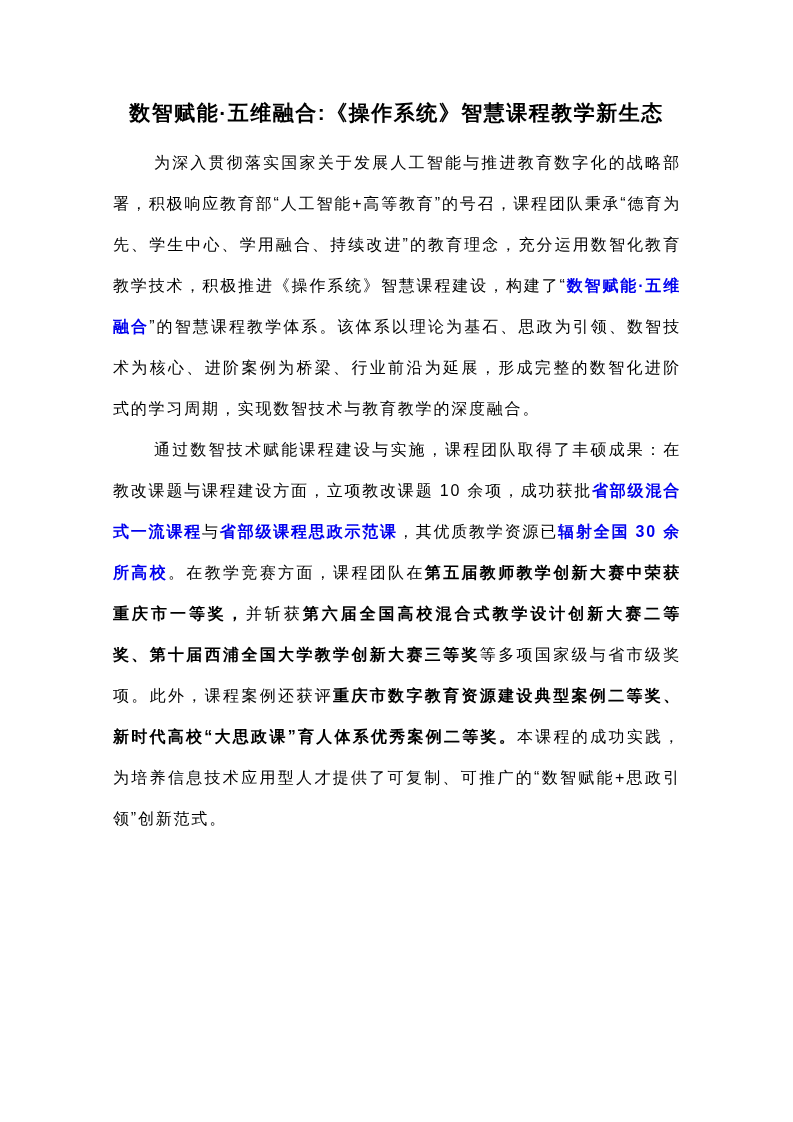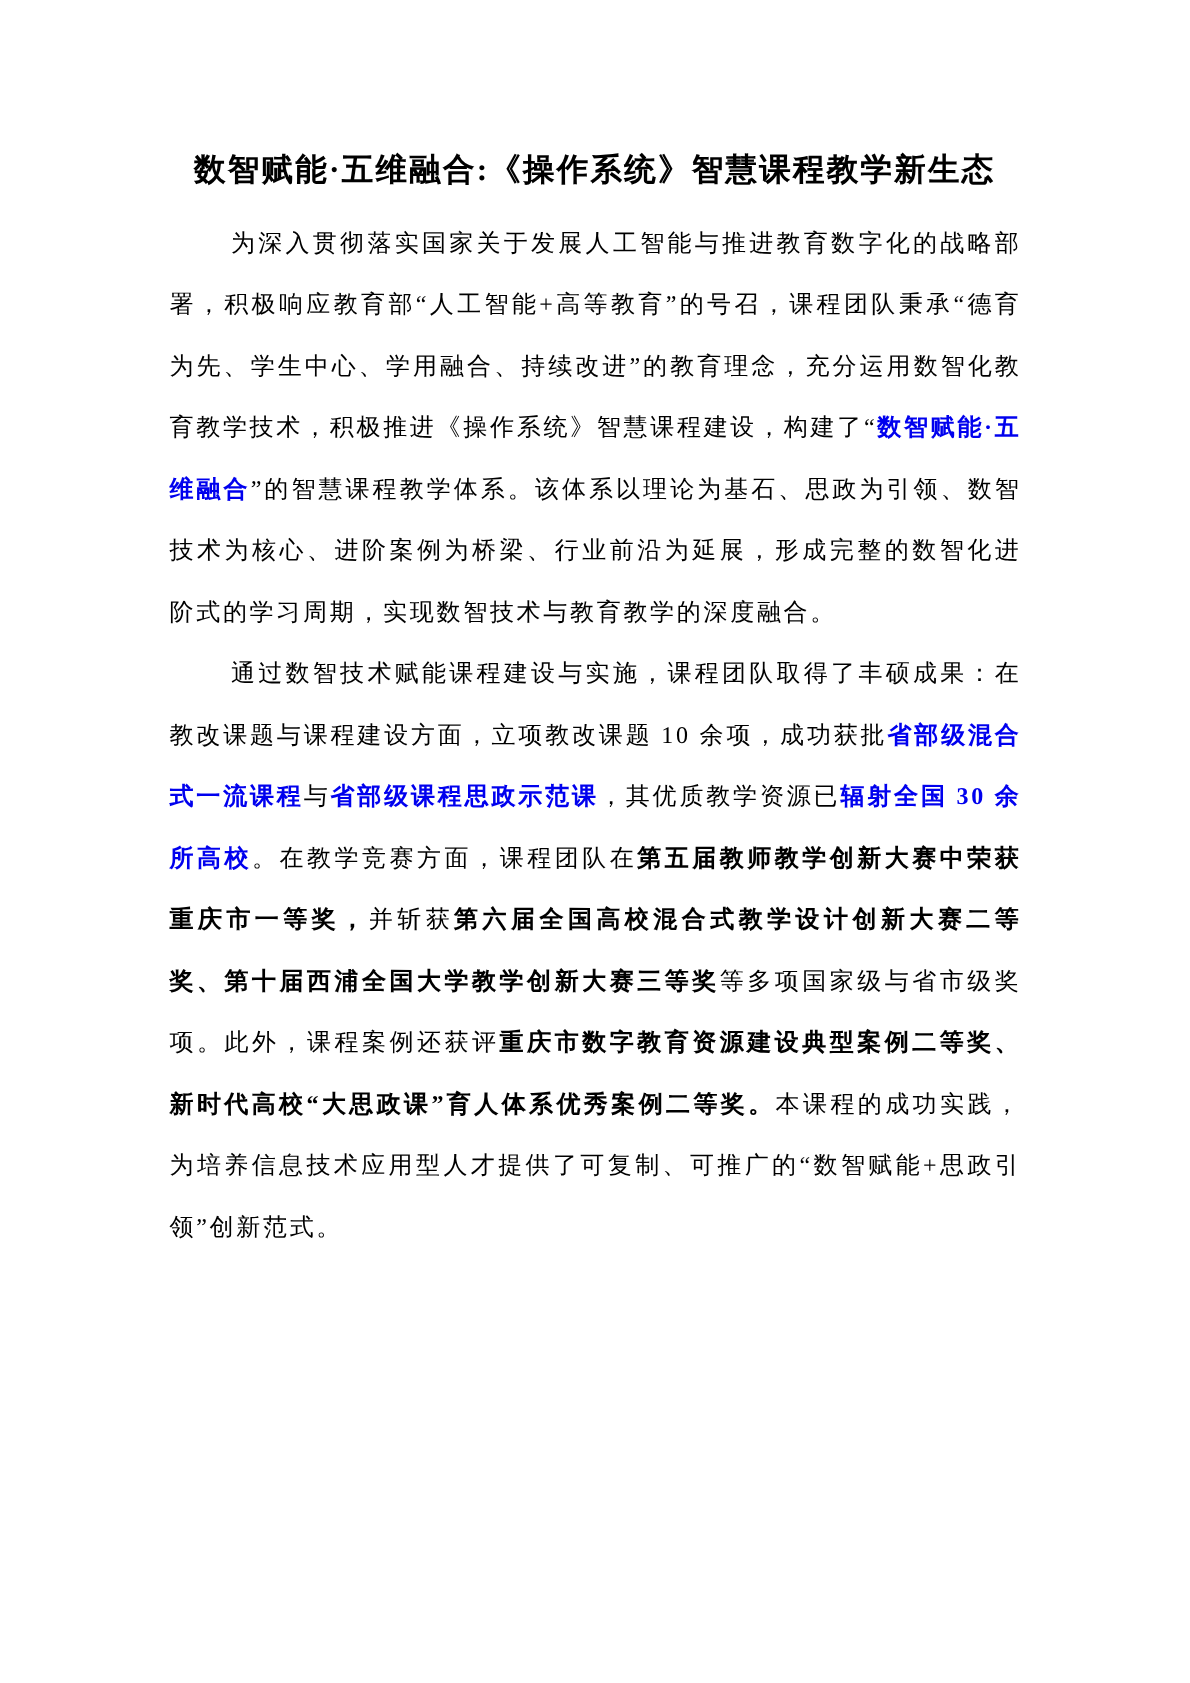--- a/index.html
+++ b/index.html
@@ -7,21 +7,21 @@
     padding: 0;
     background: #ffffff;
   }
   .page {
     position: relative;
     width: 793px;
     height: 976px;
     margin: 0 auto;
     background: #ffffff;
     color: #000000;
-    font-family: Liberation Serif, serif;
+    font-family: Liberation Sans, sans-serif;
     overflow: hidden;
     box-sizing: border-box;
   }
   .doc-title {
     margin: 0;
     padding: 96px 40px 0 40px;
     text-align: center;
     font-size: 21px;
     font-weight: 700;
     letter-spacing: 1.5px;

